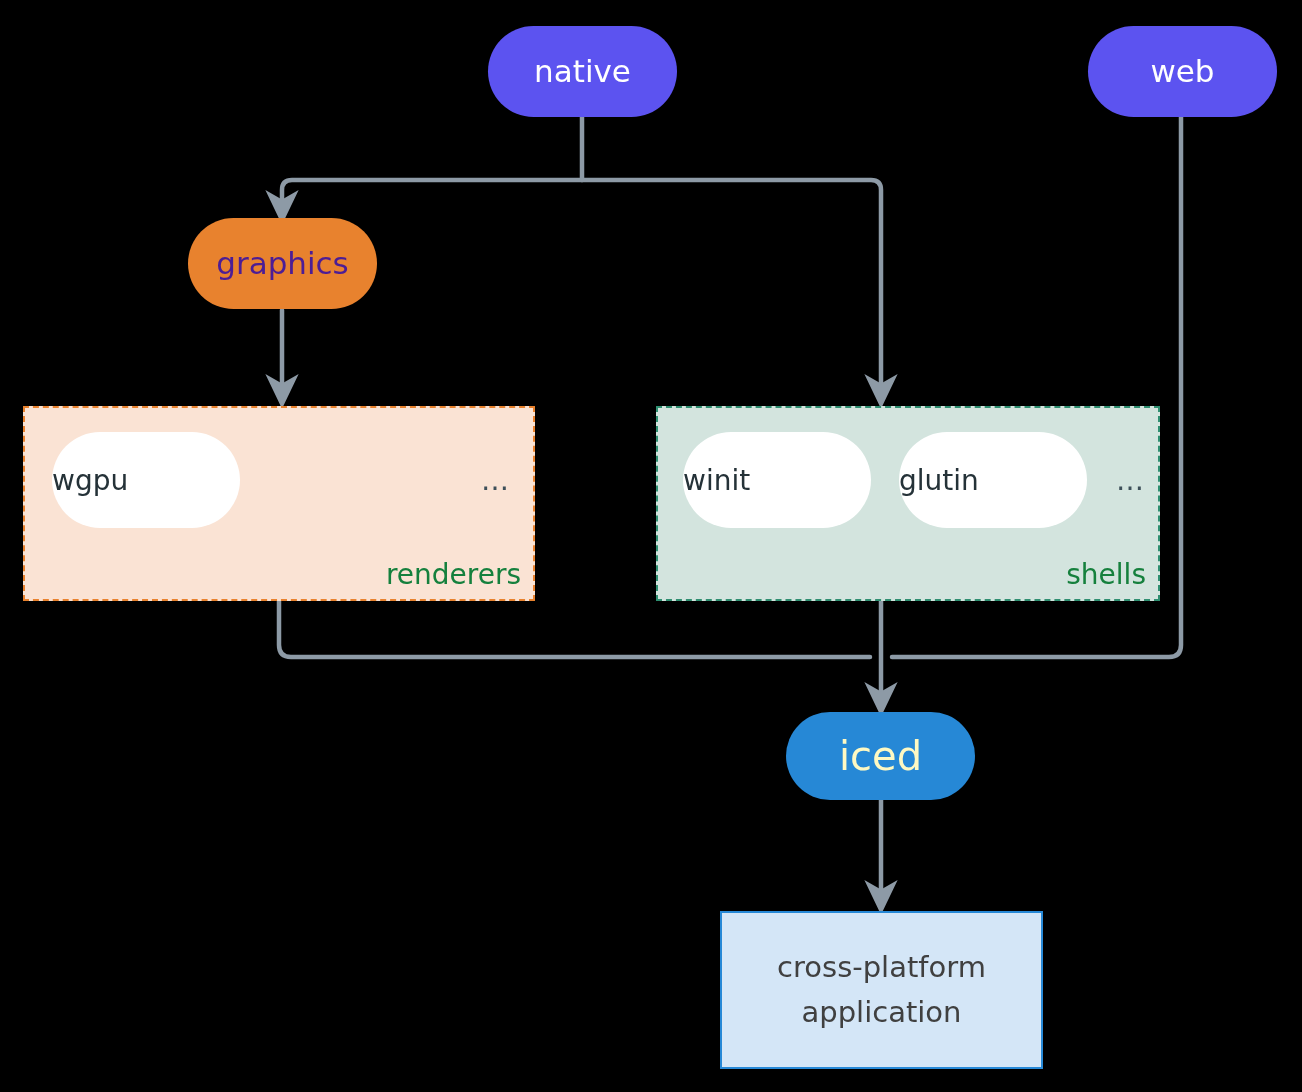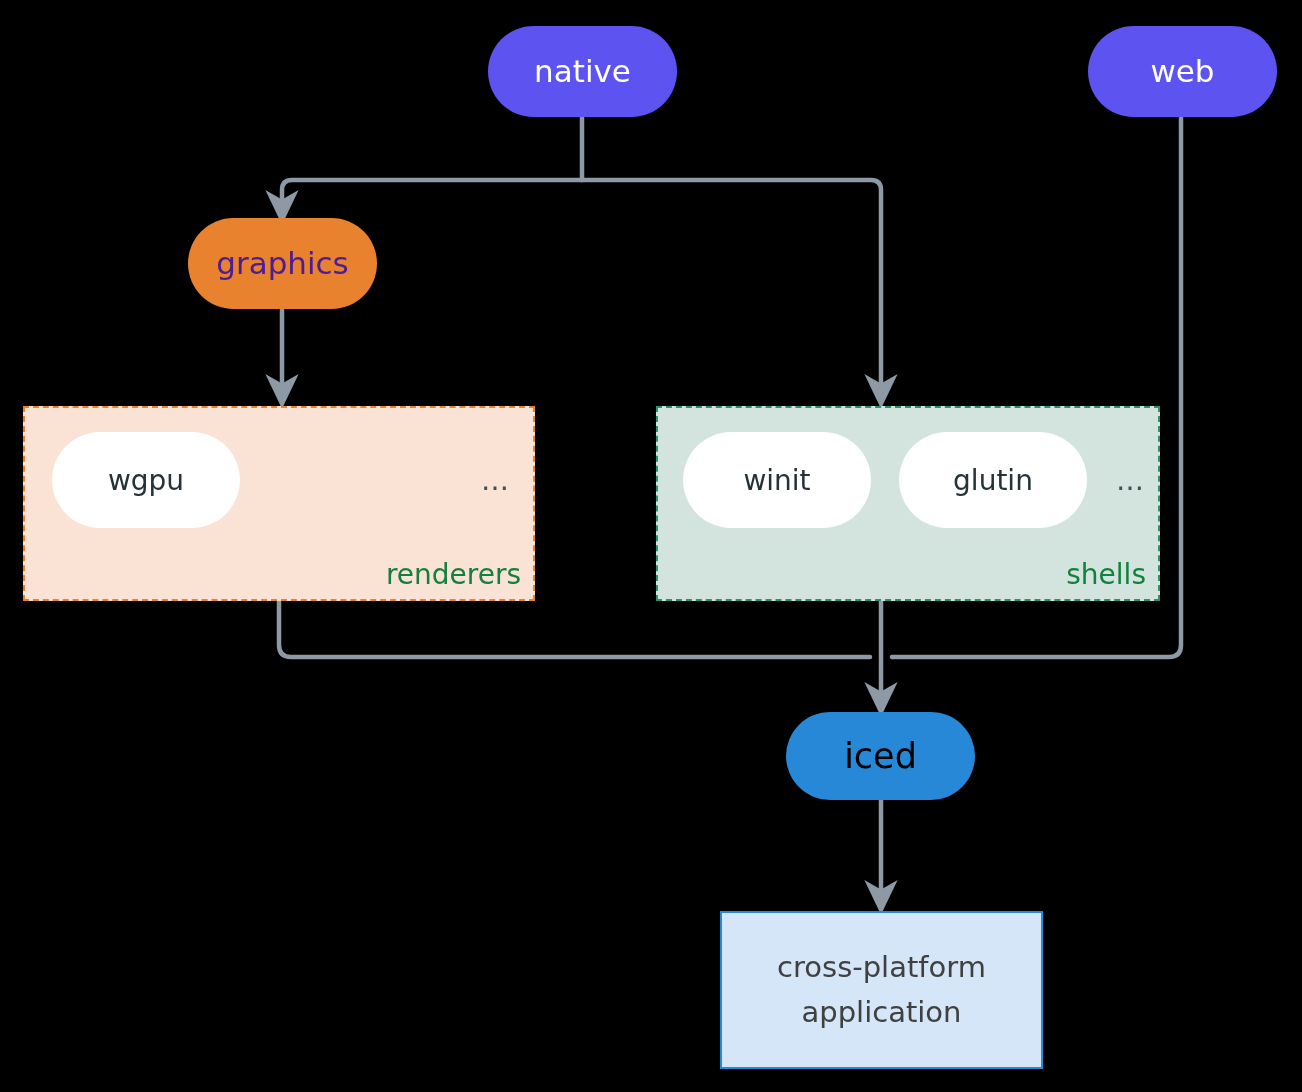--- a/index.html
+++ b/index.html
@@ -50,23 +50,23 @@
   .pill-graphics {
     left: 188px; top: 218px; width: 189px; height: 91px;
     background: #e8822e;
     color: #4c1d95;
     border-radius: 48px;
     font-size: 31px;
   }
   .pill-iced {
     left: 786px; top: 712px; width: 189px; height: 88px;
     background: #2688d6;
-    color: #000000;
+    color: #fef9c3;
     border-radius: 45px;
-    font-size: 35px;
+    font-size: 40px;
   }
 
   
   .group {
     position: absolute;
     box-sizing: border-box;
   }
   .group-renderers {
     left: 23px; top: 406px; width: 512px; height: 195px;
     background: #fae3d4;
@@ -83,21 +83,20 @@
     bottom: 8px;
     font-size: 28px;
     color: #15803d;
   }
 
   
   .sub-pill {
     position: absolute;
     display: flex;
     align-items: center;
-    justify-content: center;
     background: #ffffff;
     color: #253238;
     border-radius: 50px;
     font-size: 28px;
     box-sizing: border-box;
   }
   .ellipsis {
     position: absolute;
     font-size: 28px;
     color: #3d4f59;

